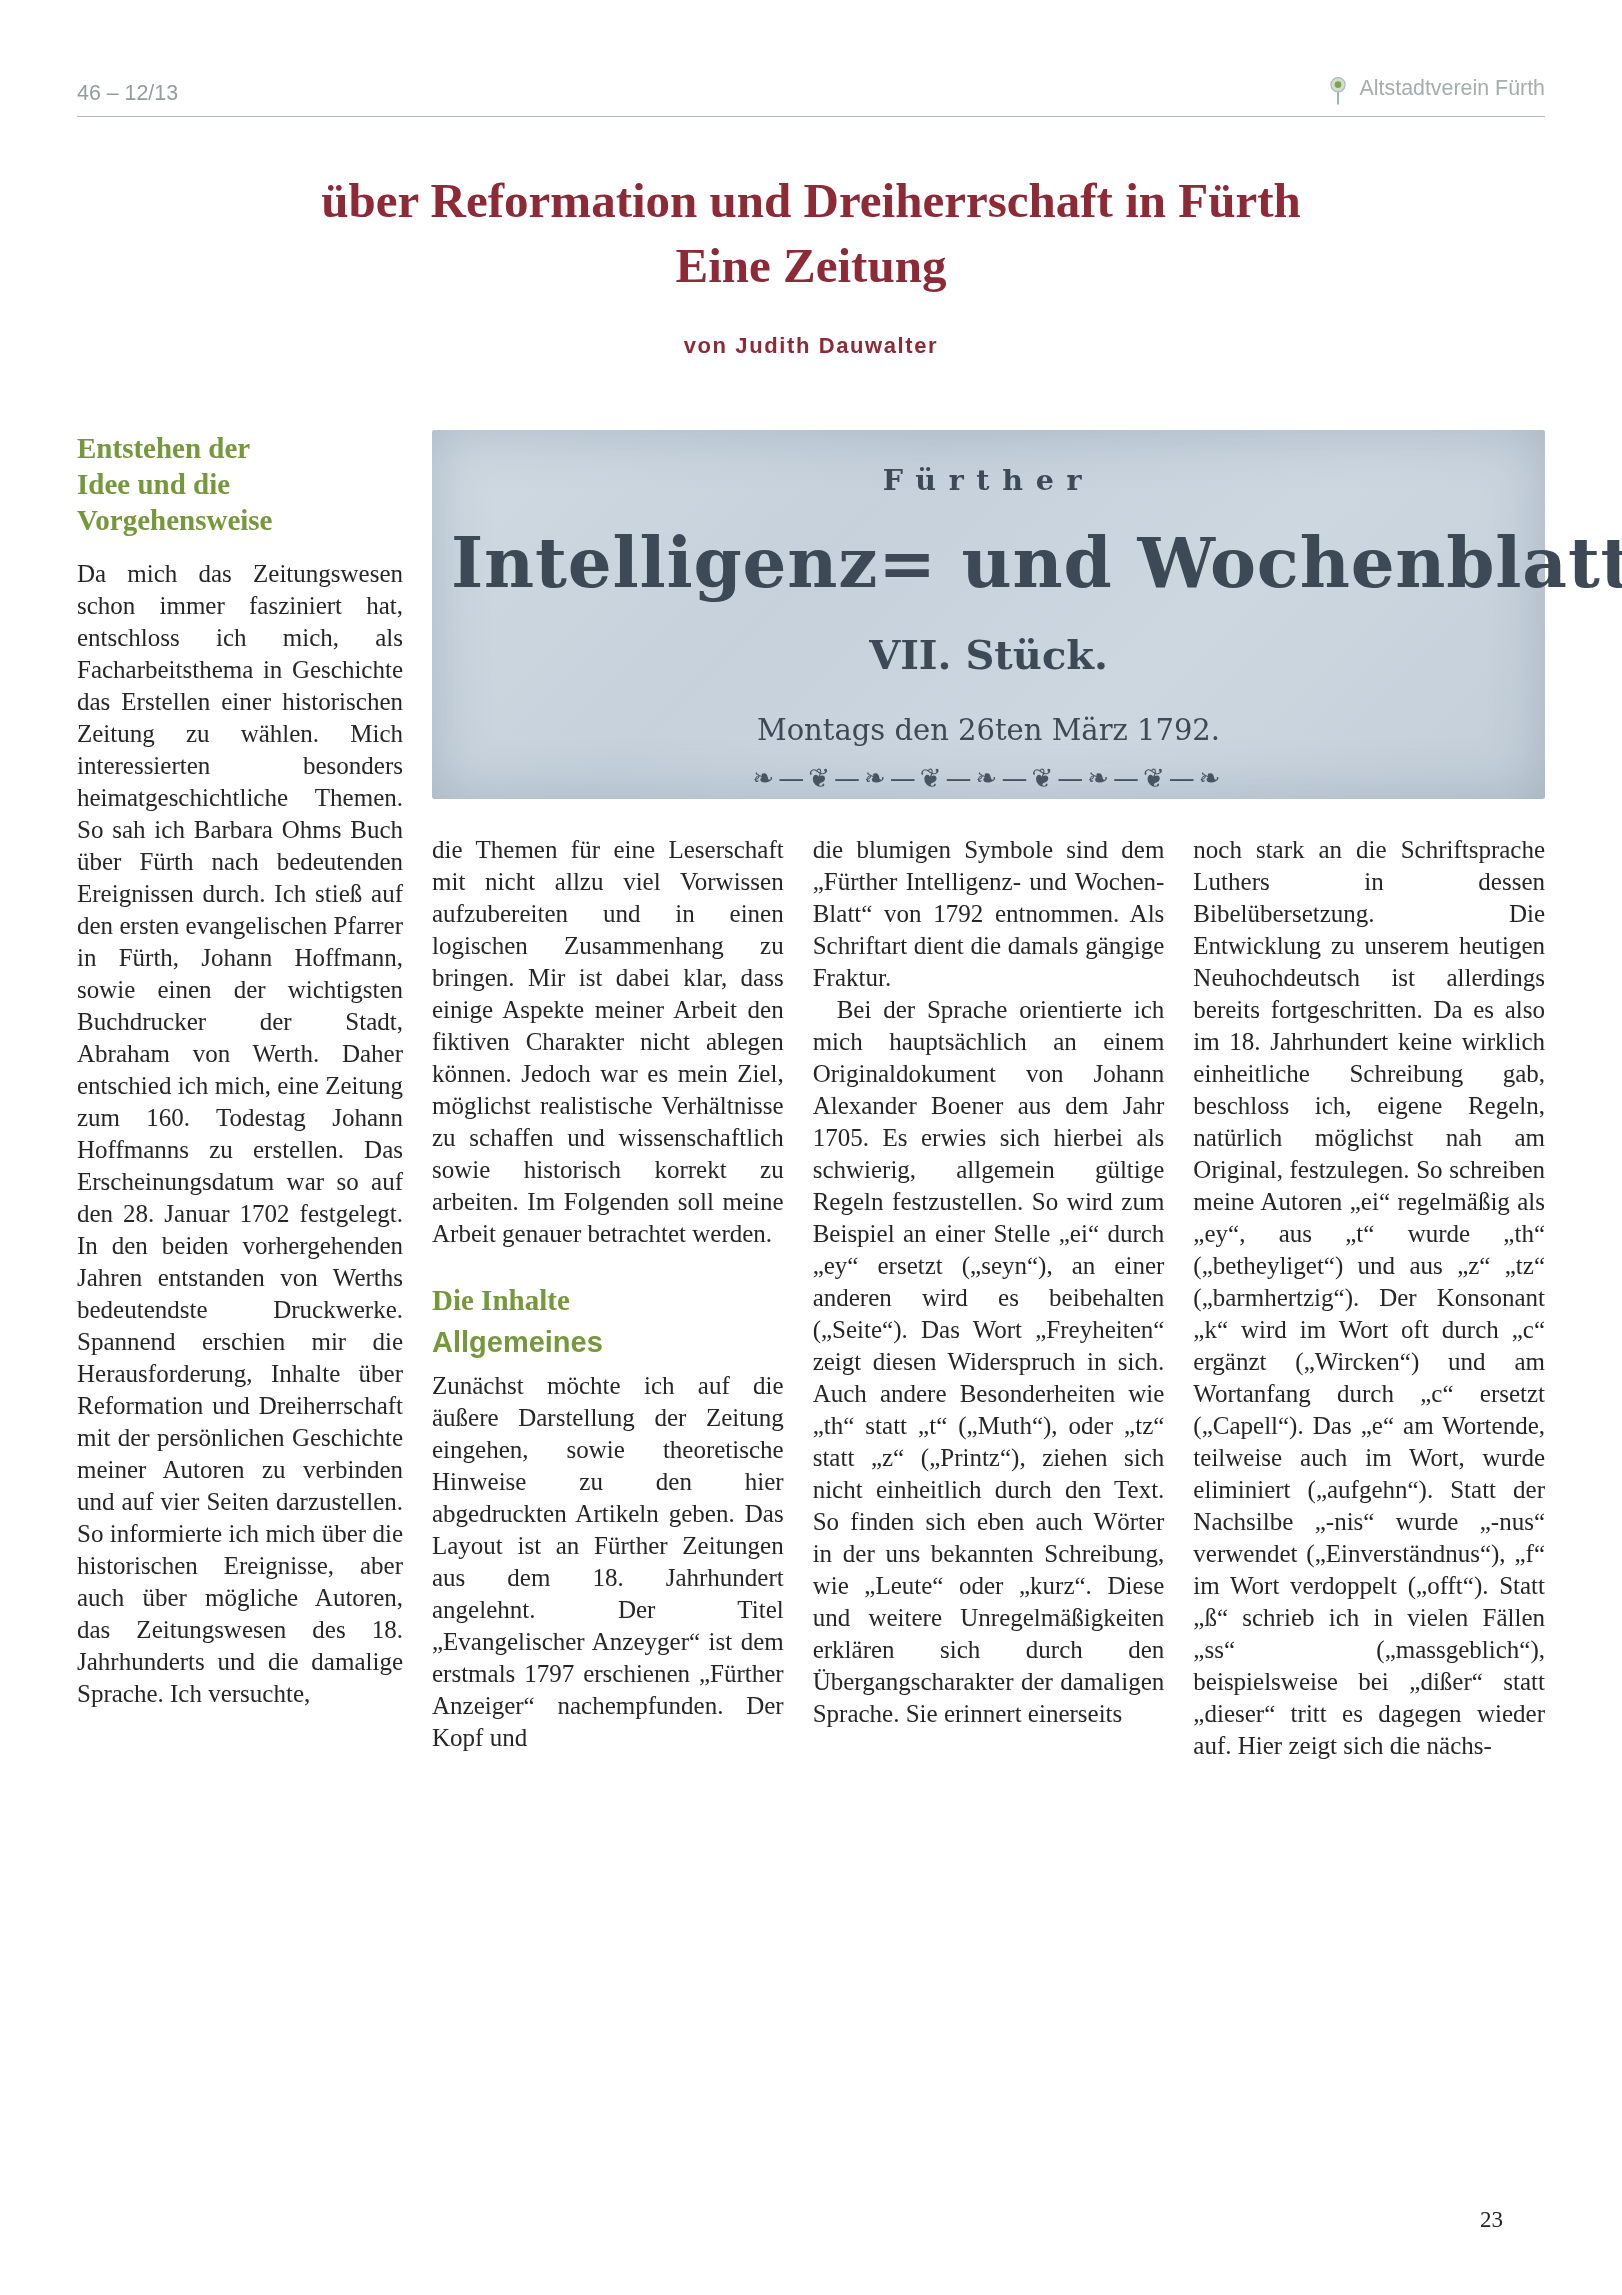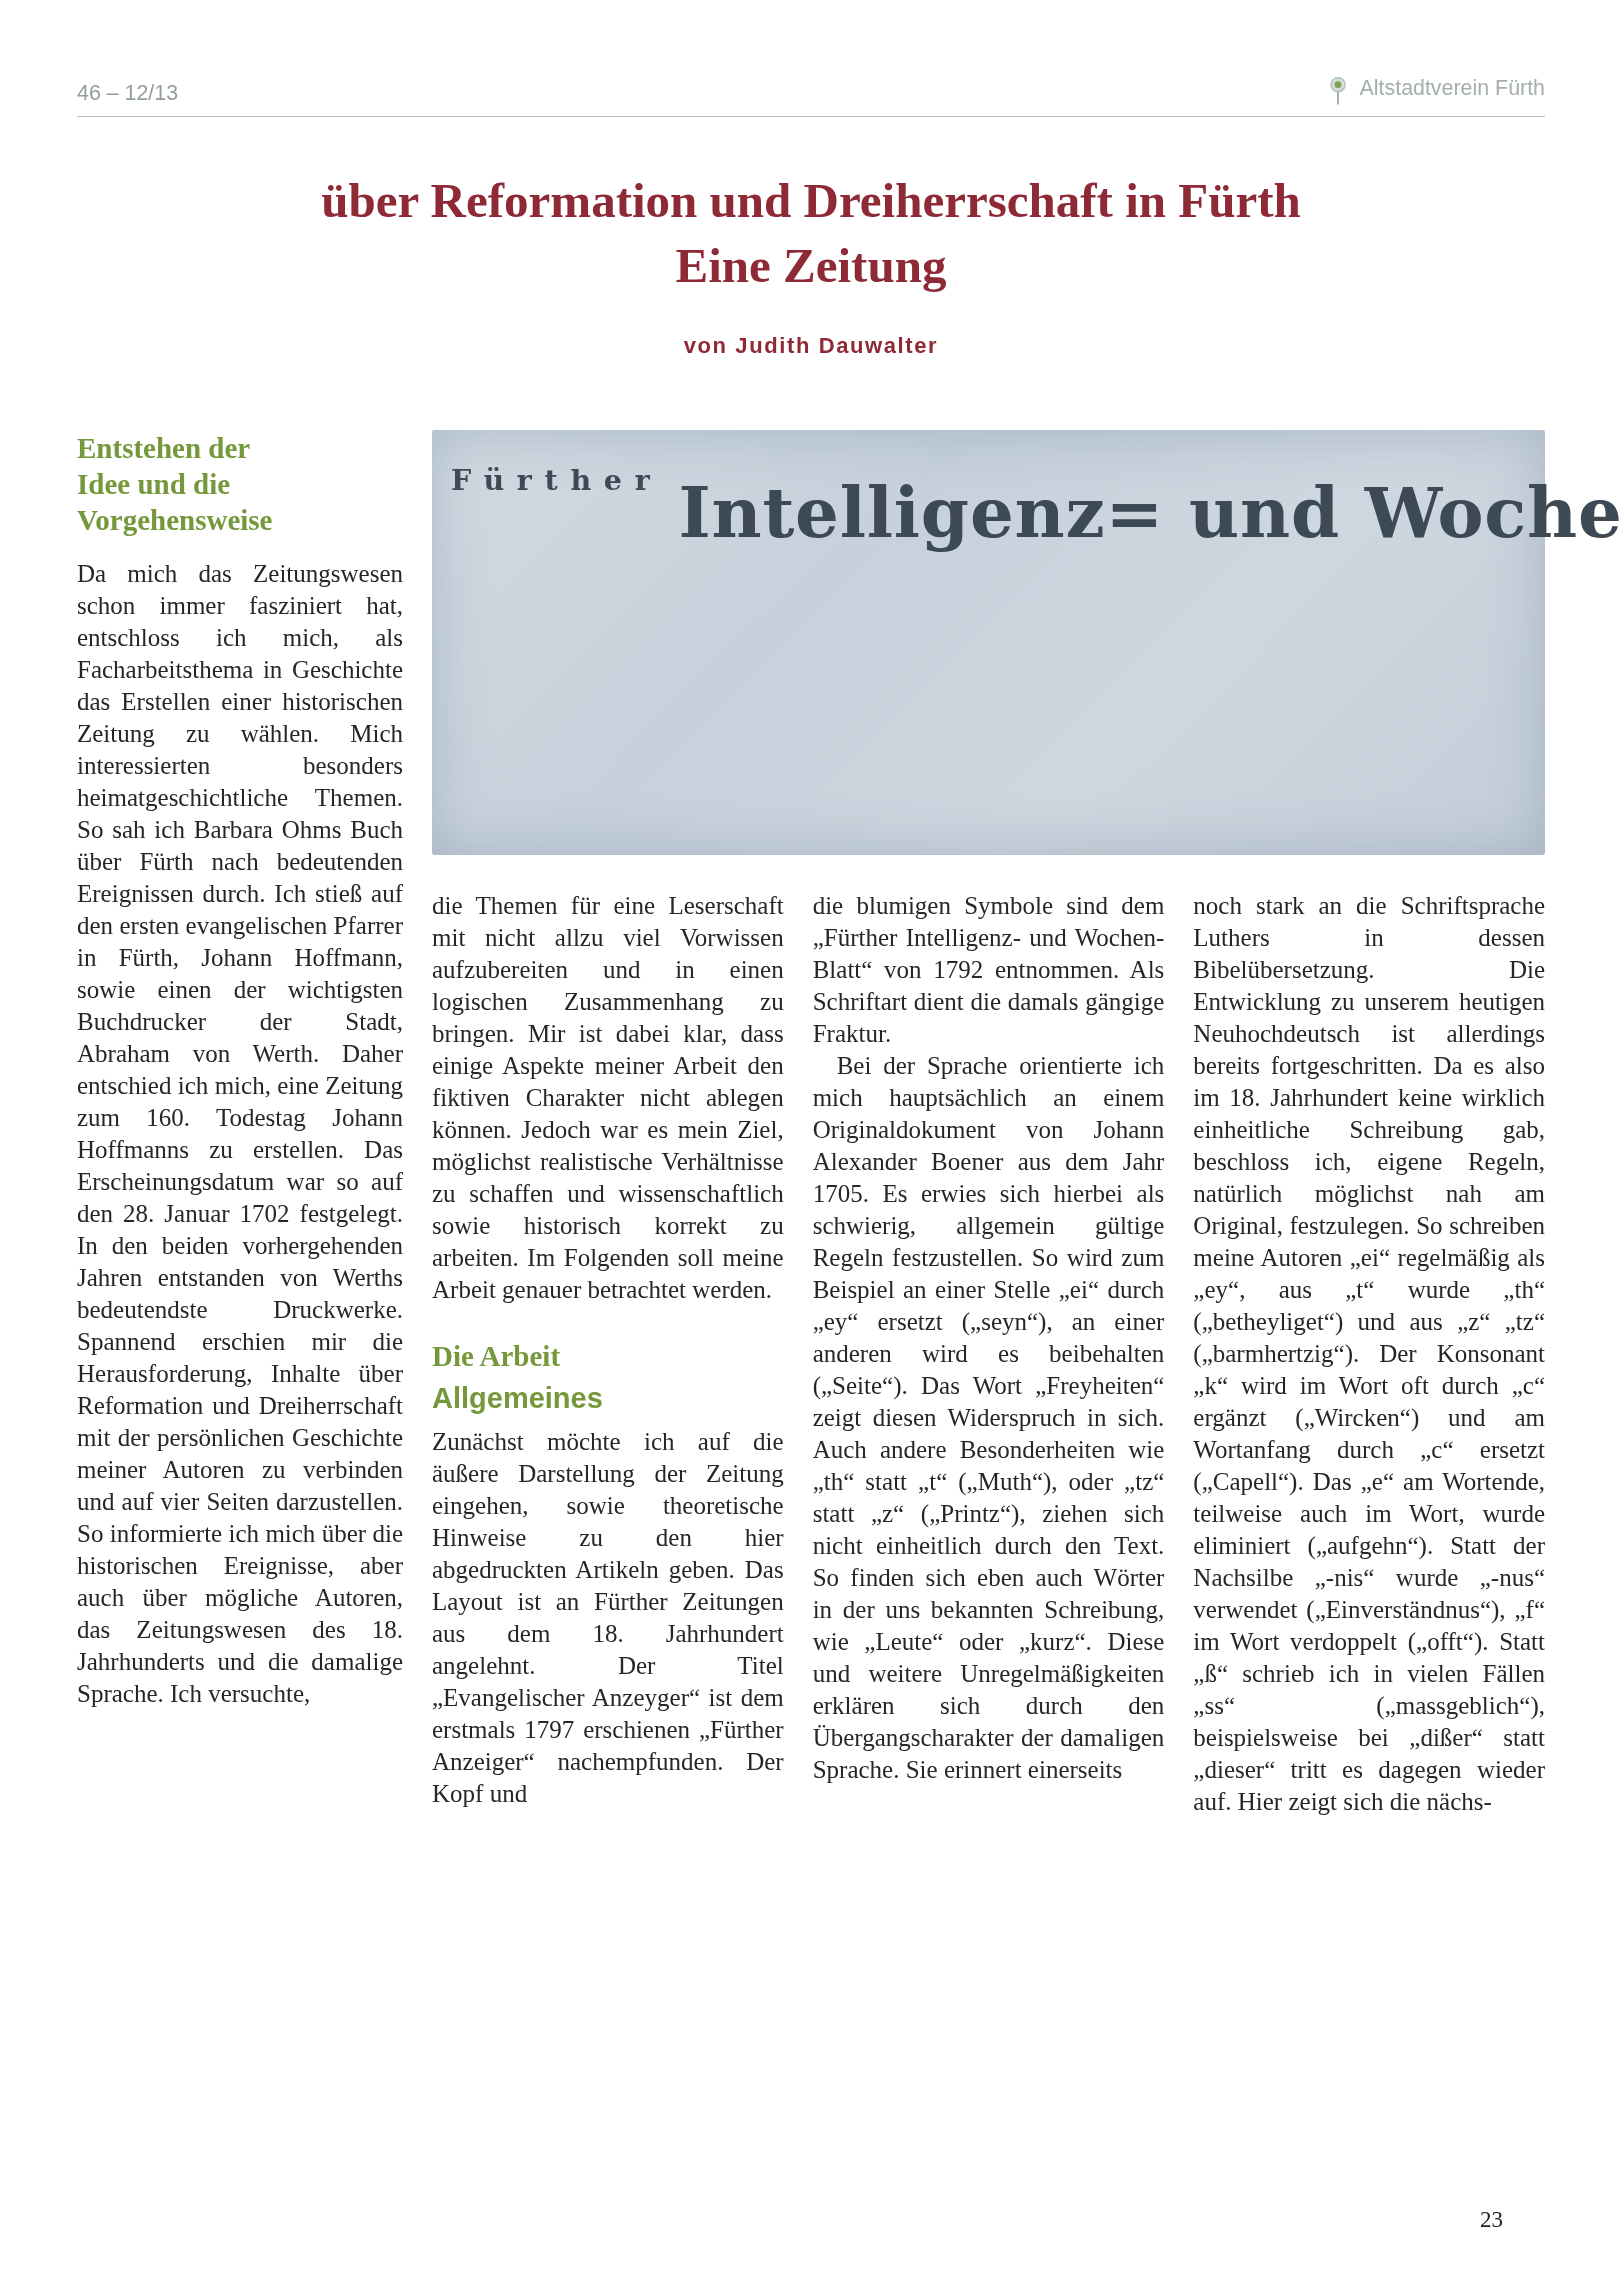--- a/index.html
+++ b/index.html
@@ -59,28 +59,28 @@
   }
   .bodytext {
     margin: 0;
     font-size: 25px; line-height: 32px;
     text-align: justify;
     hyphens: auto; -webkit-hyphens: auto;
   }
   .indent { text-indent: 24px; }
   
   .newsimg {
-    height: 425px;
+    height: 369px;
     background: linear-gradient(135deg, #d0dae2 0%, #c6d1db 35%, #cdd7e0 65%, #c3ced8 100%);
     box-shadow: inset 0 0 55px rgba(80,100,125,.28);
     border-radius: 2.4px;
     color: #3d4954;
     font-family: "DejaVu Serif", serif;
     text-align: center;
-    display: flex; flex-direction: row;
+    display: flex; flex-direction: column;
     padding: 33px 19px 19px; box-sizing: border-box; gap: 16px;
   }
   .np-top  { font-size: 28.5px; font-weight: bold; letter-spacing: 12.7px; }
   .np-main { font-size: 69px; font-weight: bold; letter-spacing: 0.8px; margin-top: 9px; white-space: nowrap; }
   .np-issue{ font-size: 40px; font-weight: bold; margin-top: 12px; }
   .np-date { font-size: 29px; font-weight: normal; margin-top: 19px; }
   .np-orn  {
     margin-top: auto;
     font-family: "DejaVu Sans", sans-serif;
     font-size: 26px; letter-spacing: 4px; color: #48545f;
@@ -134,21 +134,21 @@
         <div class="np-main">Intelligenz= und Wochenblatt.</div>
         <div class="np-issue">VII. Stück.</div>
         <div class="np-date">Montags den 26ten März 1792.</div>
         <div class="np-orn">❧—❦—❧—❦—❧—❦—❧—❦—❧</div>
       </div>
 
       <div class="cols3">
 
         <div class="c">
           <p class="bodytext" lang="de">die Themen für eine Leserschaft mit nicht allzu viel Vorwissen aufzubereiten und in einen logischen Zusammenhang zu bringen. Mir ist dabei klar, dass einige Aspekte meiner Arbeit den fiktiven Charakter nicht ablegen können. Jedoch war es mein Ziel, möglichst realistische Verhältnisse zu schaffen und wissenschaftlich sowie historisch korrekt zu arbeiten. Im Folgenden soll meine Arbeit genauer betrachtet werden.</p>
-          <h2 class="h-green h-mid">Die Arbeit</h2>
+          <h2 class="h-green h-mid">Die Inhalte</h2>
           <h3 class="h-green-sm">Allgemeines</h3>
           <p class="bodytext" lang="de">Zunächst möchte ich auf die äußere Darstellung der Zeitung eingehen, sowie theoretische Hinweise zu den hier abgedruckten Artikeln geben. Das Layout ist an Fürther Zeitungen aus dem 18. Jahrhundert angelehnt. Der Titel „Evangelischer Anzeyger“ ist dem erstmals 1797 erschienen „Fürther Anzeiger“ nachempfunden. Der Kopf und</p>
         </div>
 
         <div class="c">
           <p class="bodytext" lang="de">die blumigen Symbole sind dem „Fürther Intelligenz- und Wochen-Blatt“ von 1792 entnommen. Als Schriftart dient die damals gängige Fraktur.</p>
           <p class="bodytext indent" lang="de">Bei der Sprache orientierte ich mich hauptsächlich an einem Originaldokument von Johann Alexander Boener aus dem Jahr 1705. Es erwies sich hierbei als schwierig, allgemein gültige Regeln festzustellen. So wird zum Beispiel an einer Stelle „ei“ durch „ey“ ersetzt („seyn“), an einer anderen wird es beibehalten („Seite“). Das Wort „Freyheiten“ zeigt diesen Widerspruch in sich. Auch andere Besonderheiten wie „th“ statt „t“ („Muth“), oder „tz“ statt „z“ („Printz“), ziehen sich nicht einheitlich durch den Text. So finden sich eben auch Wörter in der uns bekannten Schreibung, wie „Leute“ oder „kurz“. Diese und weitere Unregelmäßigkeiten erklären sich durch den Übergangscharakter der damaligen Sprache. Sie erinnert einerseits</p>
         </div>
 
         <div class="c">

